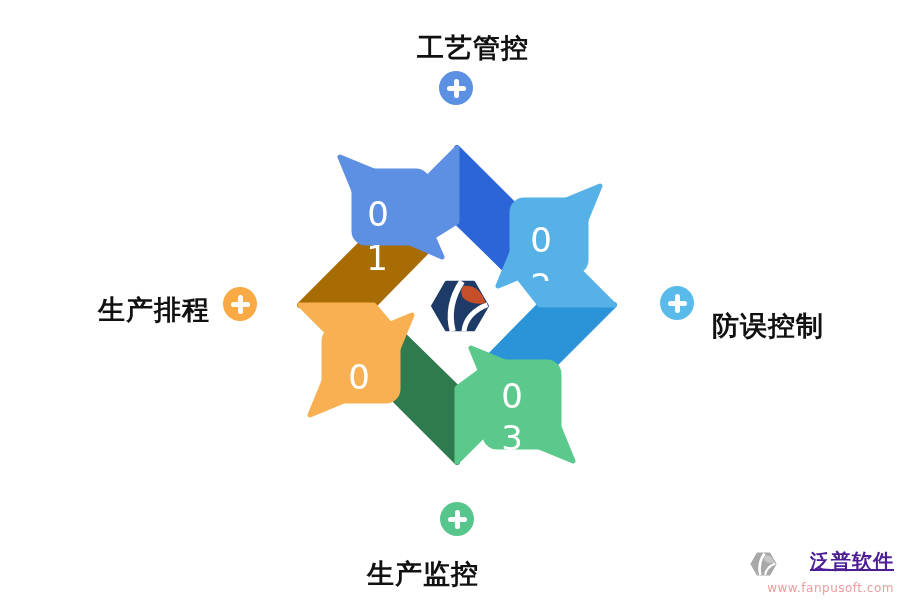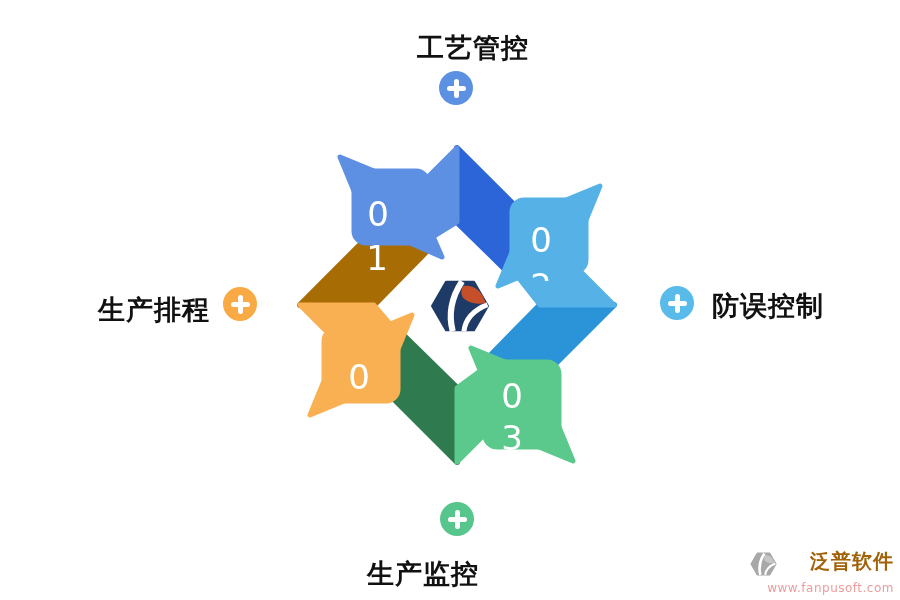--- a/index.html
+++ b/index.html
@@ -7,21 +7,21 @@
          font-family:"DejaVu Sans","Liberation Sans",sans-serif;}
   .stage svg{position:absolute;left:0;top:0;}
   .node-label{position:absolute;font-size:27px;font-weight:800;color:#111;letter-spacing:1px;white-space:nowrap;}
   .plus{position:absolute;width:34px;height:34px;border:none;border-radius:50%;cursor:pointer;padding:0;}
   .plus .bar{position:absolute;background:#fff;border-radius:3px;}
   .plus .bar.h{width:19px;height:5px;left:7.5px;top:14.5px;}
   .plus .bar.v{width:5px;height:19px;left:14.5px;top:7.5px;}
   .lbl-top{left:373px;top:30px;width:200px;text-align:center;}
   .plus-top{left:439px;top:71px;}
   .plus-right{left:660px;top:286px;}
-  .lbl-right{left:712px;top:288px;text-align:center;}
+  .lbl-right{left:712px;top:308px;text-align:center;}
   .plus-bottom{left:440px;top:502px;}
   .lbl-bottom{left:367px;top:556px;width:200px;text-align:left;}
   .lbl-left{left:10px;top:292px;width:200px;text-align:right;}
   .plus-left{left:223px;top:287px;}
   .watermark{position:absolute;left:750px;top:551px;width:144px;text-align:right;line-height:1;}
   .wm-row{display:flex;align-items:center;justify-content:flex-end;gap:2px;}
   .wm-brand{font-size:20px;font-weight:800;letter-spacing:1px;}
   .wm-url{font-size:12px;margin-top:11px;letter-spacing:0.5px;}
 </style>
 </head>
@@ -109,18 +109,18 @@
   <div class="watermark">
     <div class="wm-row">
       <svg class="wm-icon" id="wm-icon" width="27" height="26" viewBox="0 0 27 26">
           <g>
             <polygon points="25.5,13 19.5,23.392 7.5,23.392 1.5,13 7.5,2.6080000000000005 19.5,2.6080000000000005" fill="#A8A8A8" stroke="#A8A8A8" stroke-width="2" stroke-linejoin="round"></polygon>
             <path d="M14.34,2.4399999999999995 Q7.5,13 10.379999999999999,23.8" fill="none" stroke="#fff" stroke-width="2.64"></path>
             <path d="M25.259999999999998,12.4 Q16.14,16 15.18,23.8" fill="none" stroke="#fff" stroke-width="2.16"></path>
             <path d="M14.94,4.359999999999999 Q21.9,3.6400000000000006 24.54,11.8 Q17.7,12.76 14.7,9.4 Q13.26,6.3999999999999995 14.94,4.359999999999999 Z" fill="#C6C6C6"></path>
           </g>
         </svg>
-      <span class="wm-brand" id="wm-brand" style="color: #a16207;">泛普软件</span>
+      <span class="wm-brand" id="wm-brand" style="color: #4c1d95; text-decoration: underline;">泛普软件</span>
     </div>
     <div class="wm-url" id="wm-url" style="color: rgb(236, 156, 156);">www.fanpusoft.com</div>
   </div>
 
 </div>
 
 </body></html>

